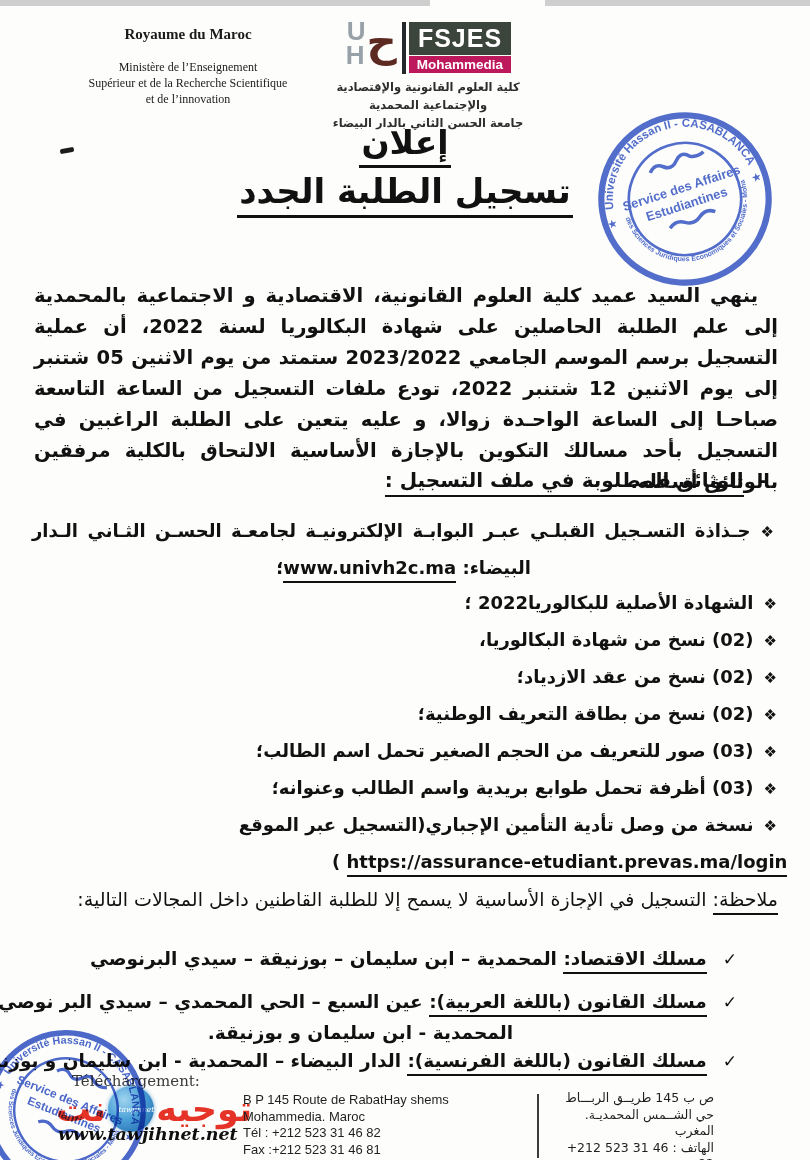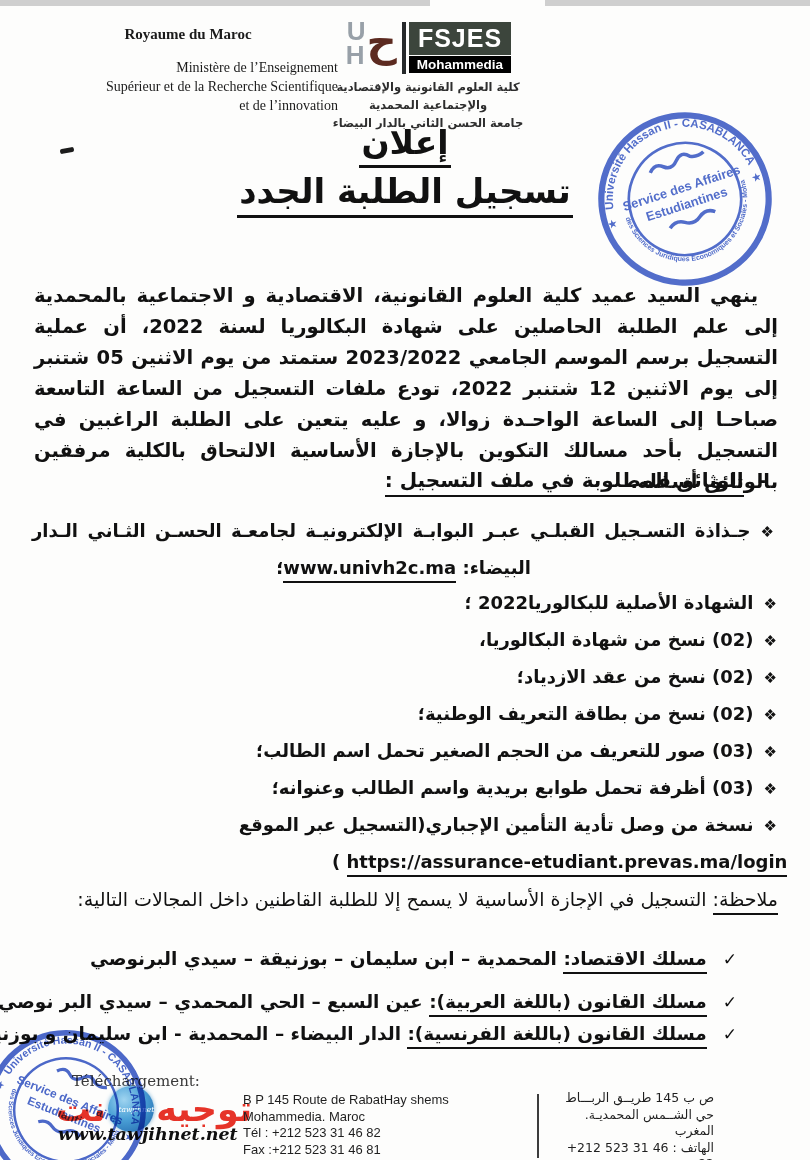--- a/index.html
+++ b/index.html
@@ -6,33 +6,33 @@
   .page{position:relative;width:810px;height:1160px;margin:0 auto;background:#fdfdfc;overflow:hidden;
         font-family:"DejaVu Sans",sans-serif;color:#111;}
   .scan-bar{position:absolute;top:0;left:0;width:430px;height:6px;background:#cfcfcf;}
   .scan-bar2{position:absolute;top:0;left:545px;width:265px;height:6px;background:#cfcfcf;}
   .artifact{position:absolute;left:60px;top:148px;width:14px;height:5px;background:#1c1c1c;border-radius:2px;transform:rotate(-10deg);}
 
   
   .header-left{position:absolute;left:38px;top:26px;width:300px;text-align:center;
                font-family:"Liberation Serif",serif;color:#1b1b1b;}
   .hl-royaume{font-weight:bold;font-size:15px;margin-bottom:16px;}
-  .hl-line{font-size:14px;line-height:1.35;text-align:right;}
+  .hl-line{font-size:12px;line-height:1.35;}
 
   .logo-block{position:absolute;left:330px;top:22px;width:196px;text-align:center;}
   .logo-row{display:flex;justify-content:center;align-items:stretch;height:52px;}
   .uh-mark{position:relative;width:56px;height:52px;}
   .uh-u{position:absolute;left:2px;top:-6px;font-family:"Liberation Sans",sans-serif;font-weight:bold;font-size:26px;color:#98a0a8;}
   .uh-h{position:absolute;left:1px;top:18px;font-family:"Liberation Sans",sans-serif;font-weight:bold;font-size:26px;color:#98a0a8;}
   .uh-haa{position:absolute;right:4px;top:-6px;font-size:42px;font-weight:bold;color:#5c2a20;line-height:52px;}
   .logo-sep{width:4px;background:#26292b;margin:0 3px 0 1px;}
   .fsjes-col{display:flex;flex-direction:column;justify-content:flex-start;}
   .fsjes-box{background:#3c453c;color:#fff;font-family:"Liberation Sans",sans-serif;font-weight:bold;
              font-size:25px;letter-spacing:1px;padding:0 9px;line-height:33px;}
-  .moh-box{background:#000000;color:#fff;font-family:"Liberation Sans",sans-serif;font-weight:bold;
+  .moh-box{background:#be185d;color:#fff;font-family:"Liberation Sans",sans-serif;font-weight:bold;
            font-size:13.5px;line-height:17px;align-self:flex-end;padding:0 8px;margin-top:1px;}
   .logo-ar{direction:rtl;font-size:11.5px;font-weight:bold;color:#2e2e2e;line-height:1.55;margin-top:5px;}
 
   .header-right{position:absolute;right:6px;top:20px;width:252px;text-align:center;direction:rtl;}
   .kingdom{font-weight:bold;font-size:20px;}
   .ministry-ar{font-size:17px;margin-top:16px;line-height:1.55;}
 
   
   .title-block{position:absolute;left:0;top:124px;width:810px;text-align:center;}
   .title-line{display:inline-block;font-weight:bold;border-bottom:3px solid #111;padding:0 2px 3px 2px;}
@@ -172,20 +172,21 @@
     <span class="u-line">ملاحظة:</span><span> التسجيل في الإجازة الأساسية لا يسمح إلا للطلبة القاطنين داخل المجالات التالية:</span>
   </div>
 
   <div class="tracks">
     <div class="track">
       <span class="check">✓</span><span class="u-line">مسلك الاقتصاد:</span><span> المحمدية – ابن سليمان – بوزنيقة – سيدي البرنوصي</span>
     </div>
     <div class="track" style="margin-bottom:2px;">
       <span class="check">✓</span><span class="u-line">مسلك القانون (باللغة العربية):</span><span> عين السبع – الحي المحمدي – سيدي البر نوصي -</span>
     </div>
+    <div class="track-cont">المحمدية - ابن سليمان و بوزنيقة.</div>
     <div class="track">
       <span class="check">✓</span><span class="u-line">مسلك القانون (باللغة الفرنسية):</span><span> الدار البيضاء – المحمدية - ابن سليمان و بوزنيقة</span>
     </div>
   </div>
 
   <div class="dl-label">Téléchargement:</div>
   <div class="brand">
     <span class="brand-word">توجيه</span>
     <span class="globe">
         <span class="globe-text">tawjihnet</span>

